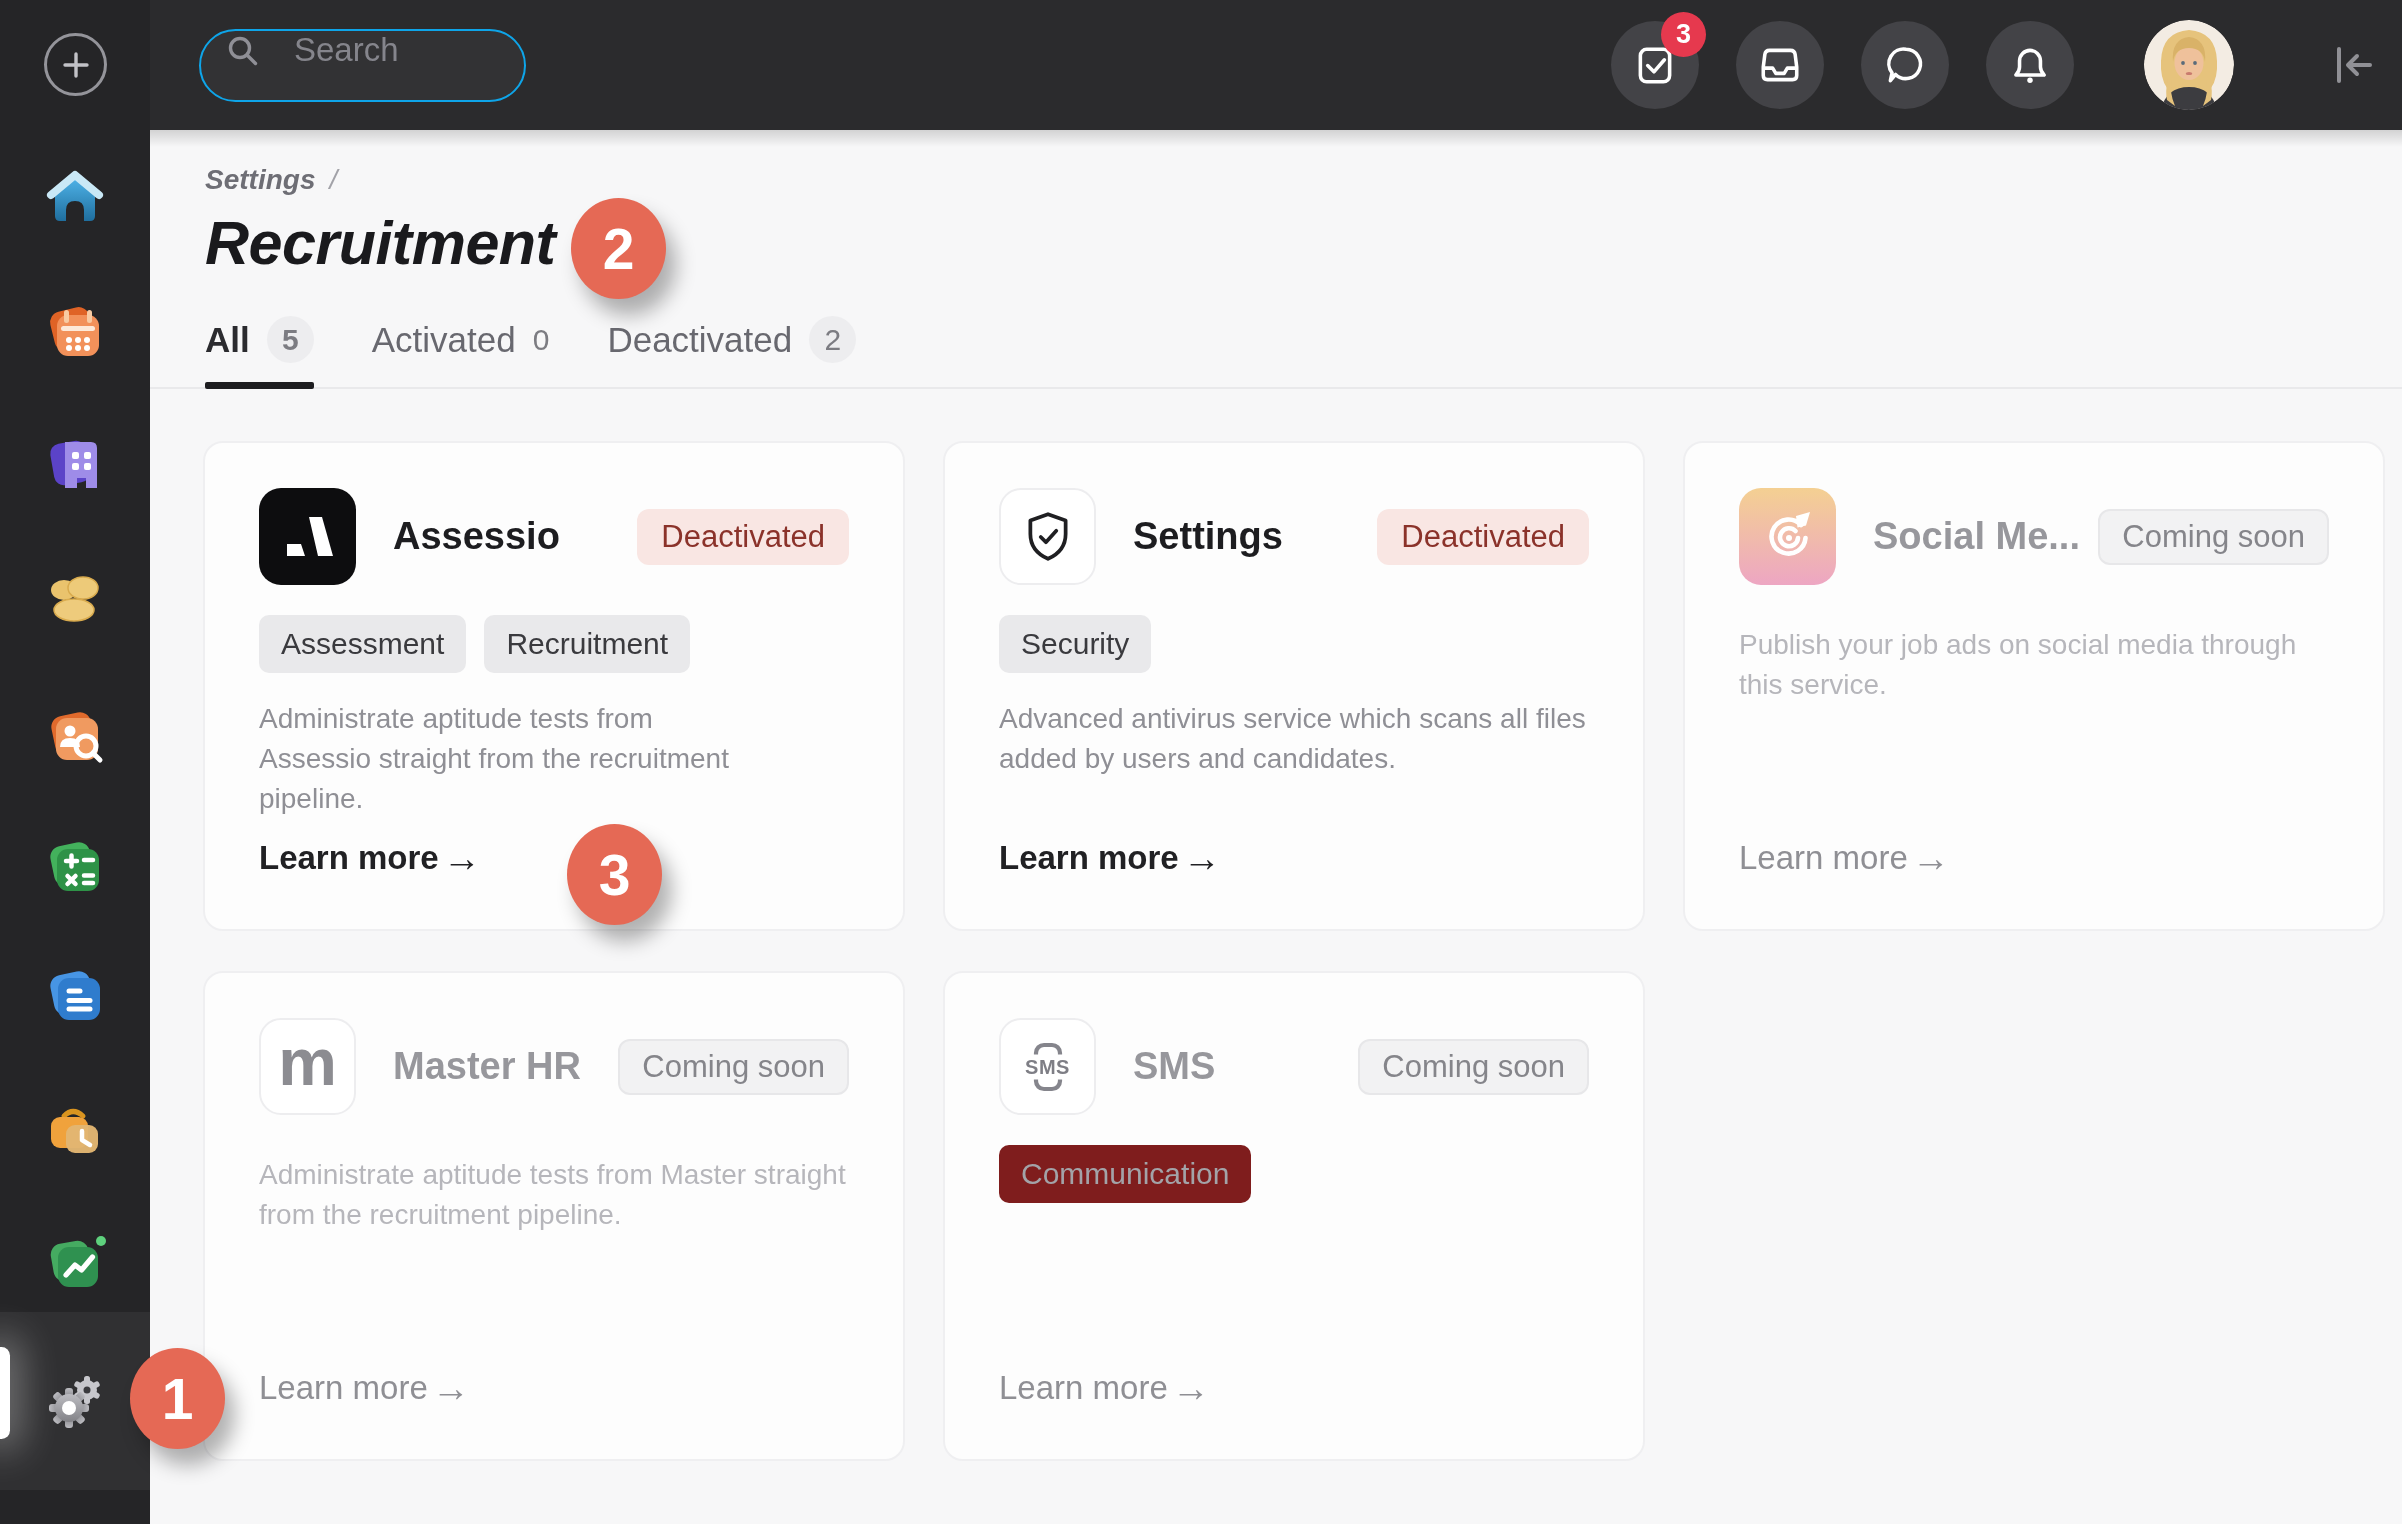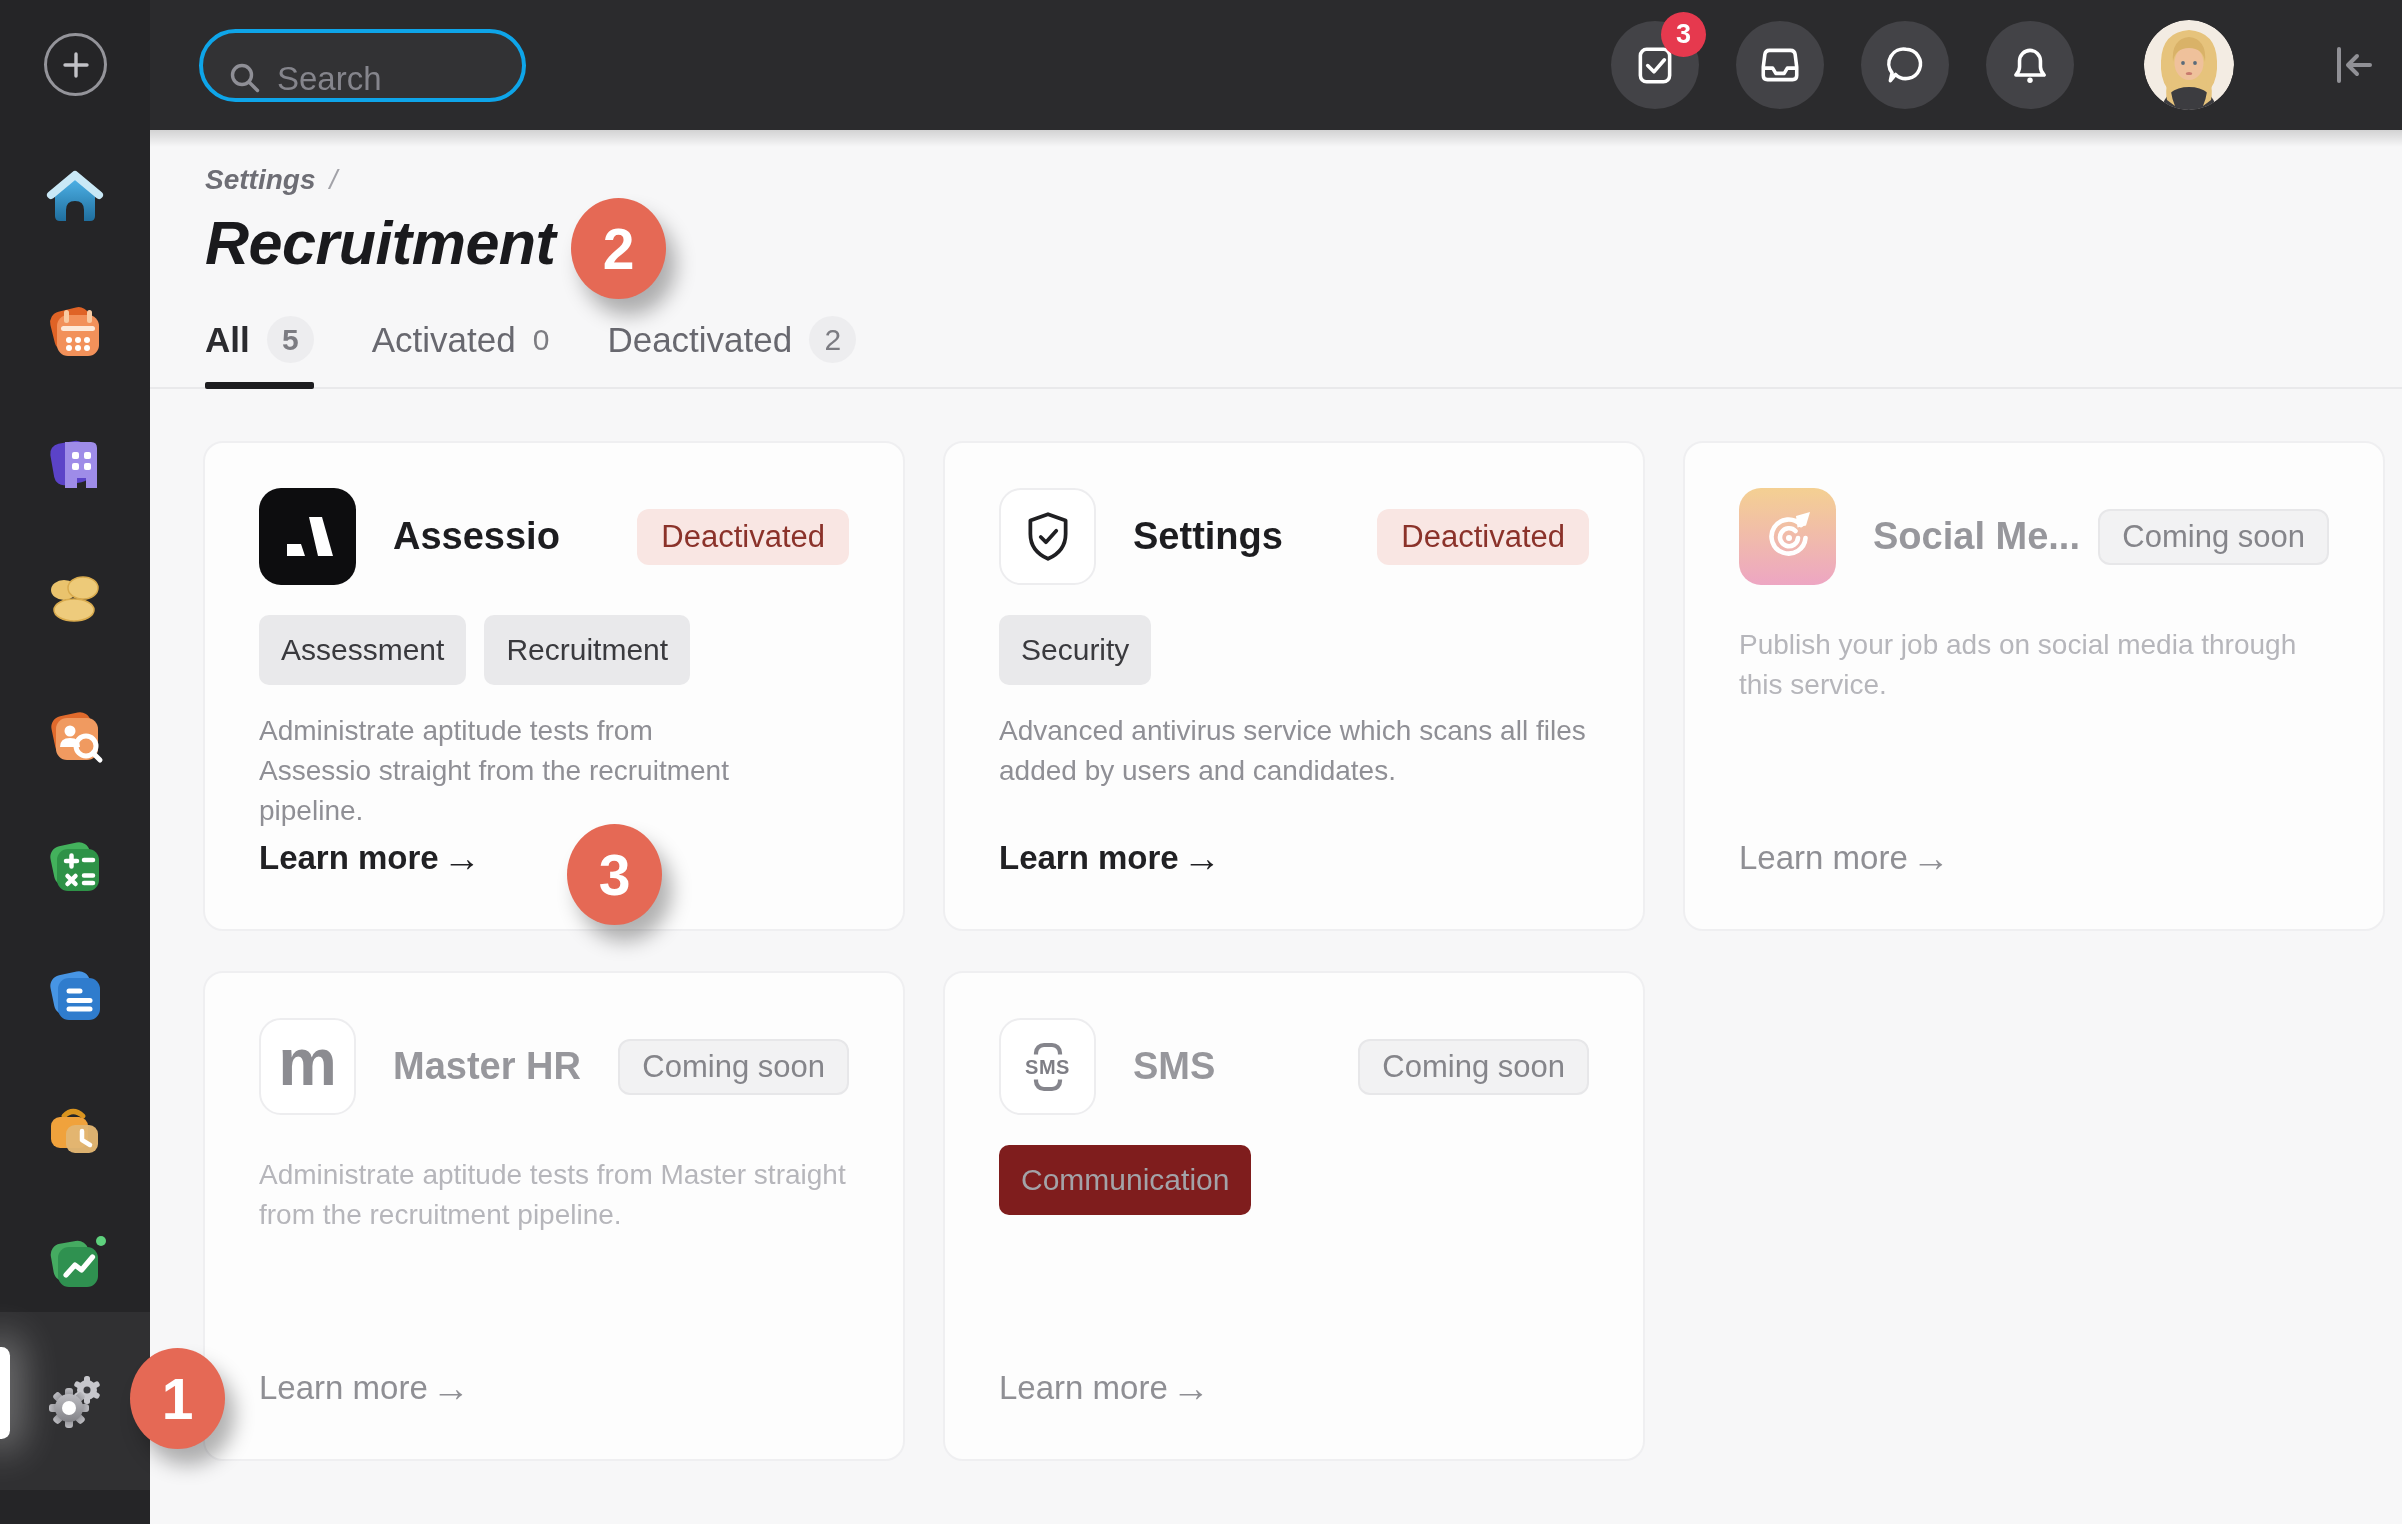--- a/index.html
+++ b/index.html
@@ -18,22 +18,22 @@
   .active-zone { position:absolute; left:0; top:1312px; width:150px; height:178px;
     background:rgba(255,255,255,.055); }
   .active-indicator { position:absolute; left:-7px; top:1347px; width:17px; height:92px;
     background:#fff; border-radius:10px;
     box-shadow:0 0 36px 13px rgba(255,255,255,.30); }
 
   
   .topbar { position:absolute; left:150px; top:0; width:2252px; height:130px;
     background:#2b2b2d; display:flex; align-items:center; z-index:4; }
   .search { margin-left:49px; width:327px; height:73px;
-    border:4px solid #0ea5e9; border-radius:37px; background:rgba(255,255,255,.035);
-    display:flex; align-items:flex-end; padding:0 22px; gap:12px; }
+    border:2px solid #0ea5e9; border-radius:37px; background:rgba(255,255,255,.035);
+    display:flex; align-items:flex-start; padding:0 22px; gap:31px; }
   .search input { flex:1; min-width:0; background:transparent; border:none; outline:none;
     color:#cfcfd4; font-size:33px; font-family:inherit; }
   .search input::placeholder { color:#85858c; }
   .tb-right { margin-left:auto; display:flex; align-items:center; padding-right:24px; }
   .iconbtn { width:88px; height:88px; border-radius:50%; background:#434347;
     margin-left:37px; display:flex; align-items:center; justify-content:center;
     position:relative; cursor:pointer; }
   .count-badge { position:absolute; top:-9px; right:-7px; min-width:45px; height:45px;
     border-radius:50%; background:#e6394e; color:#fff; font-size:27px; font-weight:700;
     display:flex; align-items:center; justify-content:center; }
@@ -76,21 +76,21 @@
   .tile-social { background:linear-gradient(180deg,#f4d092,#eda6c3); }
   .card-title { margin-left:37px; font-size:38px; font-weight:700; color:#1d1d20;
     white-space:nowrap; }
   .card.muted .card-title { color:#97979c; }
   .status { margin-left:auto; font-size:31px; padding:10px 24px; border-radius:12px;
     white-space:nowrap; }
   .status.deactivated { background:#f9e6e3; color:#8b322a; }
   .status.coming { background:#f2f2f3; border:2px solid #e7e7e9; color:#85858a;
     padding:8px 22px; }
   .tags { display:flex; gap:18px; margin-top:30px; }
-  .tag { background:#e9e9eb; color:#3a3a3e; font-size:30px; padding:18px 22px;
+  .tag { background:#e9e9eb; color:#3a3a3e; font-size:30px; padding:12px 22px;
     border-radius:10px; }
   .tag.mutedtag { background:#7f1d1d; color:#a3a3a8; }
   .desc { margin-top:26px; font-size:28px; line-height:1.42; color:#8f8f95; }
   .card.muted .desc { color:#b6b6bb; }
   .card.no-tags .desc { margin-top:40px; }
   .c0 .desc { max-width:500px; } .c1 .desc { max-width:610px; }
   .c2 .desc { max-width:575px; } .c3 .desc { max-width:625px; }
   .c4 .desc { max-width:560px; }
   .learn { margin-top:auto; display:flex; align-items:center; gap:4px;
     font-size:33px; font-weight:700; color:#212124; cursor:pointer; }

